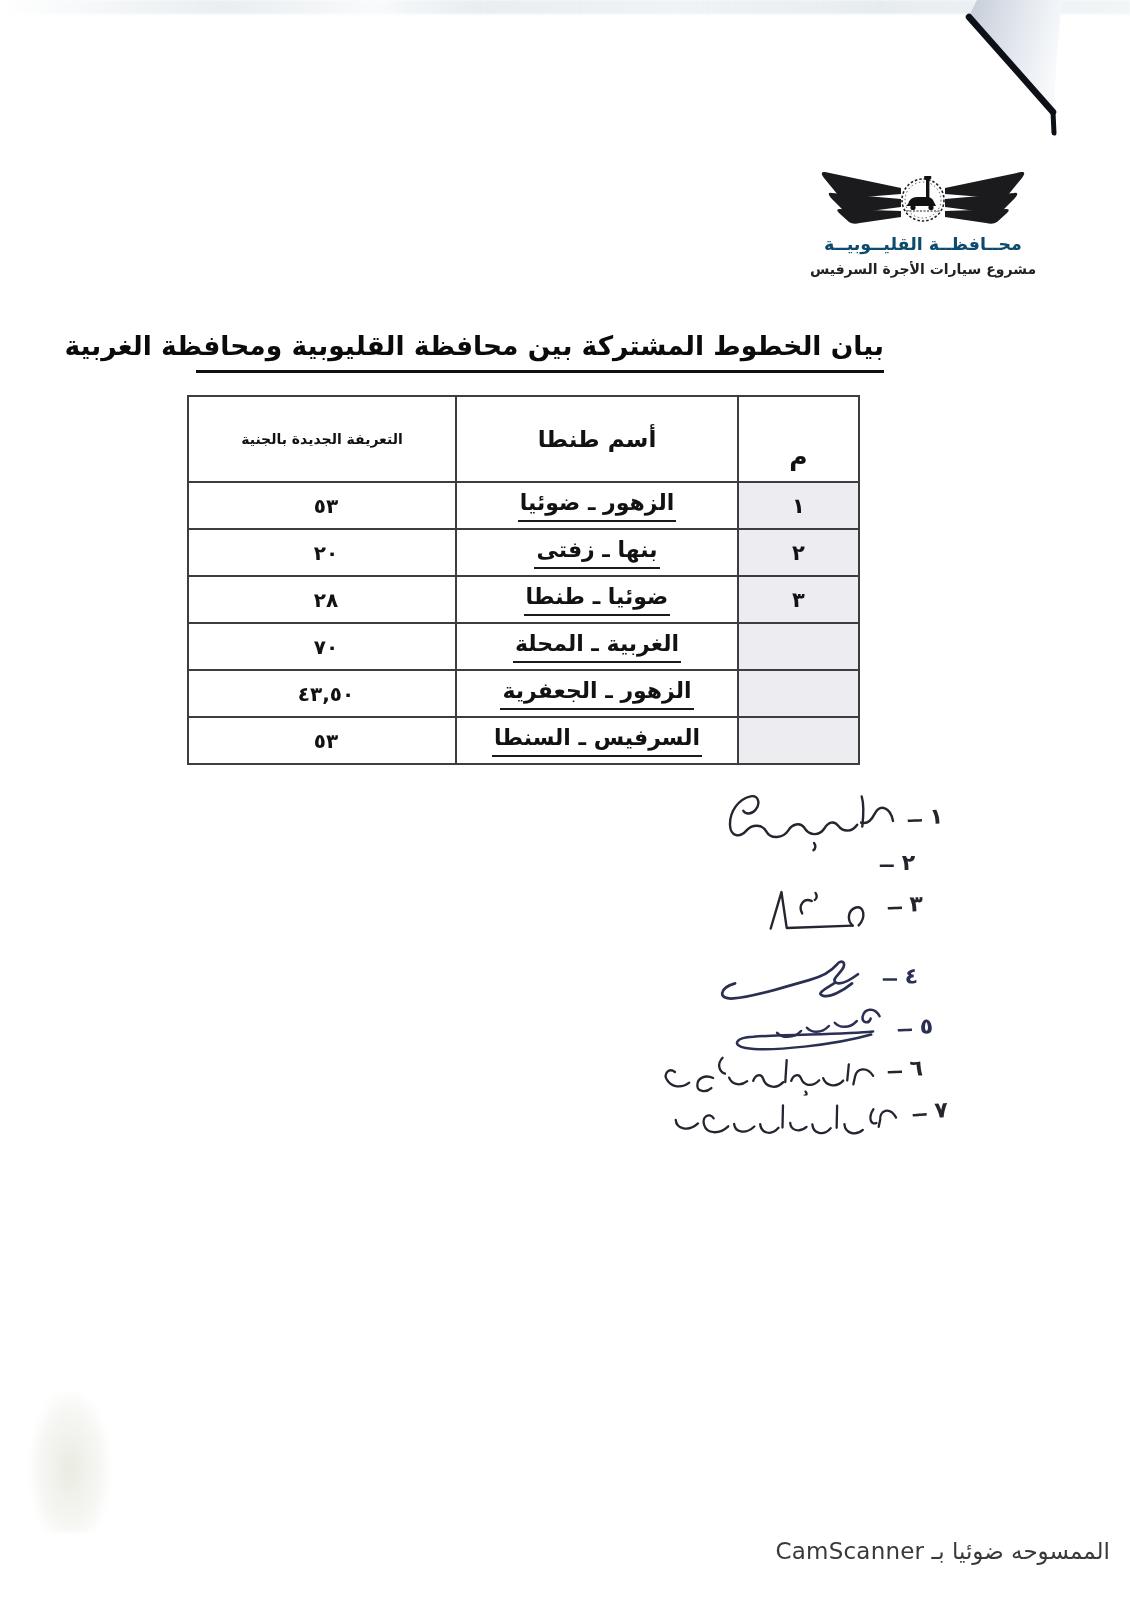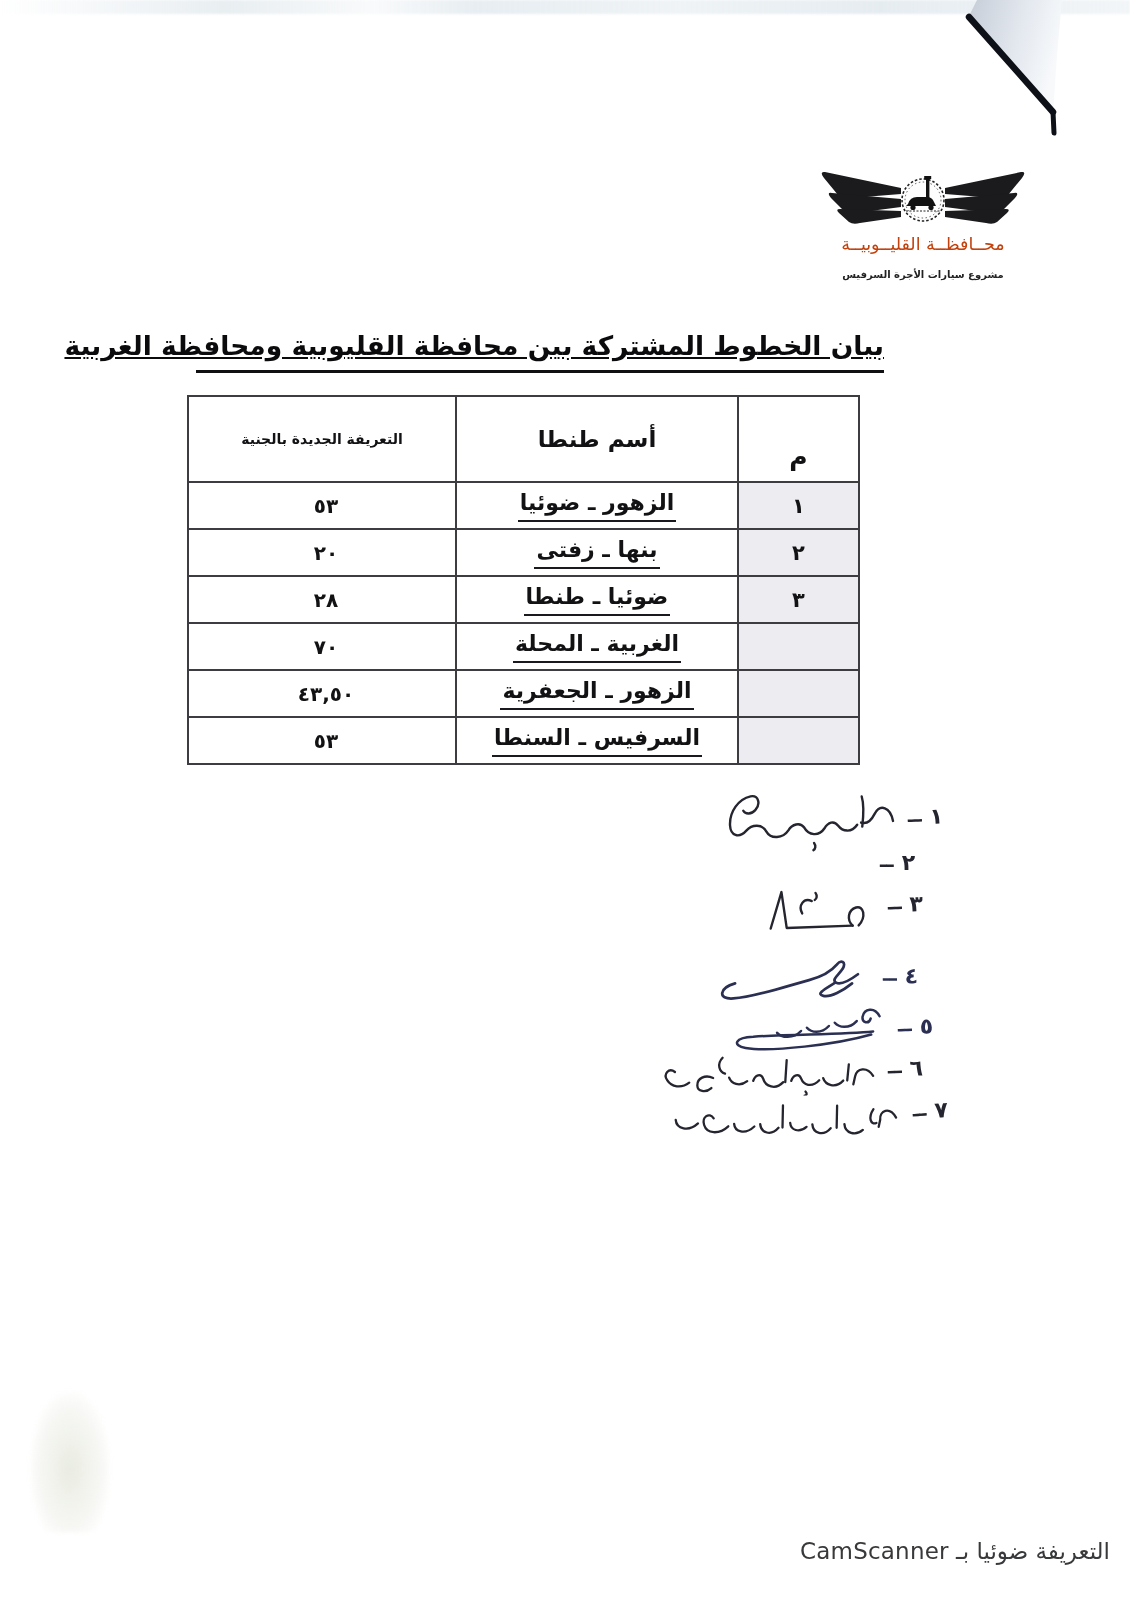--- a/index.html
+++ b/index.html
@@ -14,27 +14,27 @@
       rgba(222,230,234,0) 0%, rgba(214,224,230,.55) 20%, rgba(214,224,230,.15) 33%,
       rgba(208,220,228,.5) 42%, rgba(210,222,230,.35) 60%, rgba(205,218,226,.5) 78%,
       rgba(205,218,226,.25) 100%);
     filter:blur(1px);
   }
   
   .fold-mark{position:absolute;left:925px;top:0;width:150px;height:150px;}
   
   .letterhead{position:absolute;left:806px;top:168px;width:234px;text-align:center;direction:rtl;}
   .logo-svg{display:block;margin:0 auto;}
-  .org-name{font-size:17.5px;font-weight:normal;color:#c2410c;letter-spacing:.5px;margin-top:2px;white-space:nowrap;}
-  .org-subtitle{font-size:10px;font-weight:bold;color:#222;margin-top:15px;white-space:nowrap;}
+  .org-name{font-size:17.5px;font-weight:bold;color:#0c4a6e;letter-spacing:.5px;margin-top:2px;white-space:nowrap;}
+  .org-subtitle{font-size:14px;font-weight:bold;color:#222;margin-top:7px;white-space:nowrap;}
   
   .doc-title{
     position:absolute;left:196px;top:330px;width:688px;direction:rtl;text-align:center;
     font-size:26.5px;font-weight:bold;color:#0b0b0d;
-    padding-bottom:9px;border-bottom:3.5px solid #101012;white-space:nowrap;text-decoration:underline;
+    padding-bottom:9px;border-bottom:3.5px solid #101012;white-space:nowrap;
   }
   
   table.lines-table{
     position:absolute;left:187px;top:395px;width:671px;
     border-collapse:collapse;direction:rtl;table-layout:fixed;
   }
   .lines-table col.c-index{width:121px;}
   .lines-table col.c-name{width:282px;}
   .lines-table col.c-tariff{width:268px;}
   .lines-table th,.lines-table td{
@@ -245,13 +245,13 @@
     <path d="M124,12 L122,34"></path>
     <path d="M118,34 C110,42 100,38 100,29"></path>
     <path d="M94,31 C84,39 74,35 74,27"></path>
     <path d="M68,29 C58,37 46,35 44,26 C42,18 50,13 54,20"></path>
     <path d="M38,24 C28,32 16,28 16,19"></path>
   </svg>
 </div>
 
 <div class="smudge"></div>
 
-<div class="scan-footer">التعريفة ضوئيا بـ CamScanner</div>
+<div class="scan-footer">الممسوحه ضوئيا بـ CamScanner</div>
 
 </body></html>

